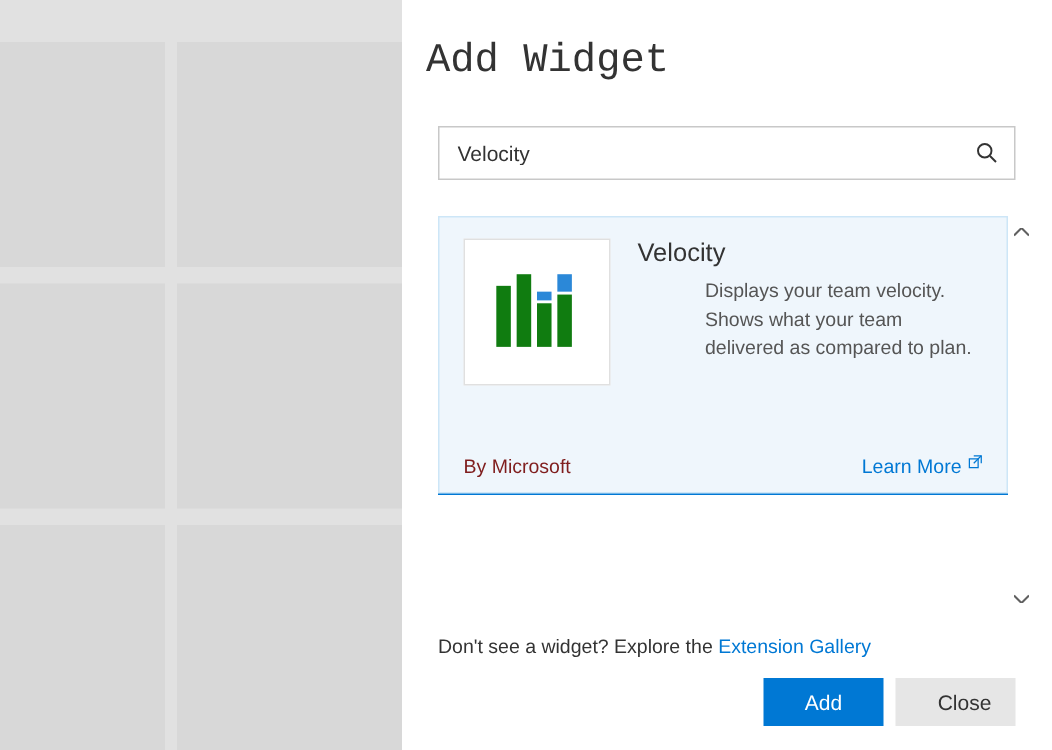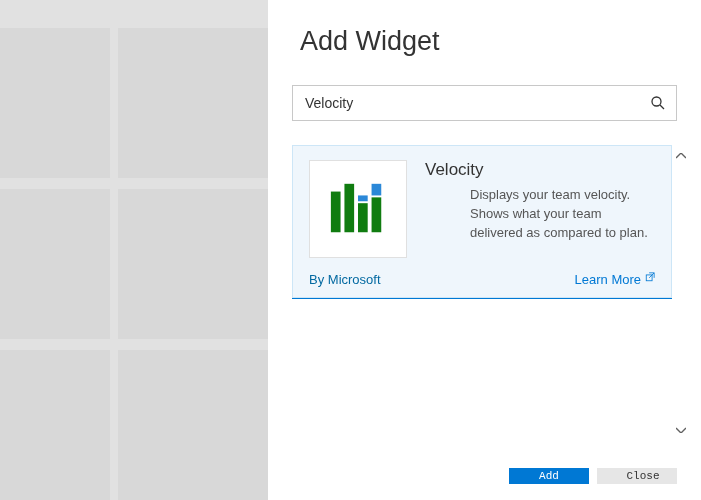--- a/index.html
+++ b/index.html
@@ -5,21 +5,21 @@
   * { box-sizing: border-box; margin: 0; padding: 0; }
   html, body { width: 701px; height: 500px; overflow: hidden; font-family: "Segoe UI", Arial, sans-serif; background: #fff; }
   .root { display: flex; width: 701px; height: 500px; }
 
   
   .grid-bg { width: 268px; height: 500px; background: #e1e1e1; position: relative; flex-shrink: 0; }
   .tile { position: absolute; background: #d8d8d8; }
 
   
   .panel { flex: 1; display: flex; flex-direction: column; padding: 0; background: #fff; }
-  .panel-title { font-size: 27px; font-weight: 300; color: #333; padding: 26px 0 0 32px; }
+  .panel-title { font-size: 27px; font-weight: 300; color: #333; padding: 26px 0 0 16px; font-family: Liberation Mono, monospace; }
 
   
   .search-wrap { margin: 28px 24px 0 24px; }
   .search { display: flex; align-items: center; border: 1px solid #c8c8c8; height: 36px; padding: 0 10px 0 12px; }
   .search input { flex: 1; border: none; outline: none; font-size: 14px; font-family: inherit; color: #333; }
   .search .icon { width: 16px; height: 16px; color: #333; }
 
   
   .results { margin: 24px 12px 0 24px; position: relative; flex: 1; display: flex; }
   .scroll-track { width: 17px; display: flex; flex-direction: column; justify-content: space-between; padding: 2px 0; }
@@ -27,32 +27,32 @@
   .list { flex: 1; border-right: 0 solid transparent; }
 
   .card { background: #eff6fc; border: 1px solid #cde6f7; padding: 14px 16px 10px 16px; }
   .card-top { display: flex; }
   .thumb { width: 98px; height: 98px; background: #fff; border: 1px solid #e0e0e0; display: flex; align-items: center; justify-content: center; flex-shrink: 0; }
   .thumb svg { width: 62px; height: 62px; }
   .card-body { padding-left: 18px; }
   .card-title { font-size: 17px; color: #333; margin-bottom: 6px; font-weight: 400; }
   .card-desc { font-size: 13px; color: #555; line-height: 1.45; margin-left: 45px; }
   .card-bottom { display: flex; justify-content: space-between; align-items: baseline; margin-top: 14px; font-size: 13px; }
-  .publisher { color: #0369a1; }
+  .publisher { color: #7f1d1d; margin-top: 32px; }
   .learn-more { color: #0078d4; text-decoration: none; display: inline-flex; gap: 4px; }
   .learn-more svg { width: 10px; height: 10px; }
 
   .divider { height: 1px; background: #0078d4; margin: 0; }
 
   
   .footer { padding: 14px 24px 16px 24px; }
   .hint { font-size: 13px; color: #333; }
   .hint a { color: #0078d4; text-decoration: none; }
   .buttons { display: flex; justify-content: flex-end; gap: 8px; margin-top: 14px; }
-  .btn { min-width: 80px; height: 16px; font-size: 11px; font-family: Liberation Mono, monospace; border: none; cursor: pointer; }
+  .btn { min-width: 80px; height: 32px; font-size: 14px; font-family: Liberation Sans, sans-serif; border: none; cursor: pointer; }
   .btn-primary { background: #0078d4; color: #fff; }
   .btn-default { background: #e6e6e6; color: #333; padding-left: 12px; }
 </style>
 </head>
 <body>
 
 <div class="root">
 
   <div class="grid-bg">
     <div class="tile" style="left:-40px; top:28px; width:150px; height:150px;"></div>
@@ -123,20 +123,23 @@
         </div>
         <div class="scroll-arrow">
           <svg viewBox="0 0 10 6" width="10" height="6">
               <path d="M0 1 L5 6 L10 1" fill="none" stroke="#606060" stroke-width="1.4"></path>
             </svg>
         </div>
       </div>
     </div>
 
     <div class="footer">
+      <div class="hint">
+        <span>Don't see a widget? Explore the </span><a href="#">Extension Gallery</a>
+      </div>
       <div class="buttons">
         <button class="btn btn-primary">Add</button>
         <button class="btn btn-default">Close</button>
       </div>
     </div>
 
   </div>
 </div>
 
 </body></html>

